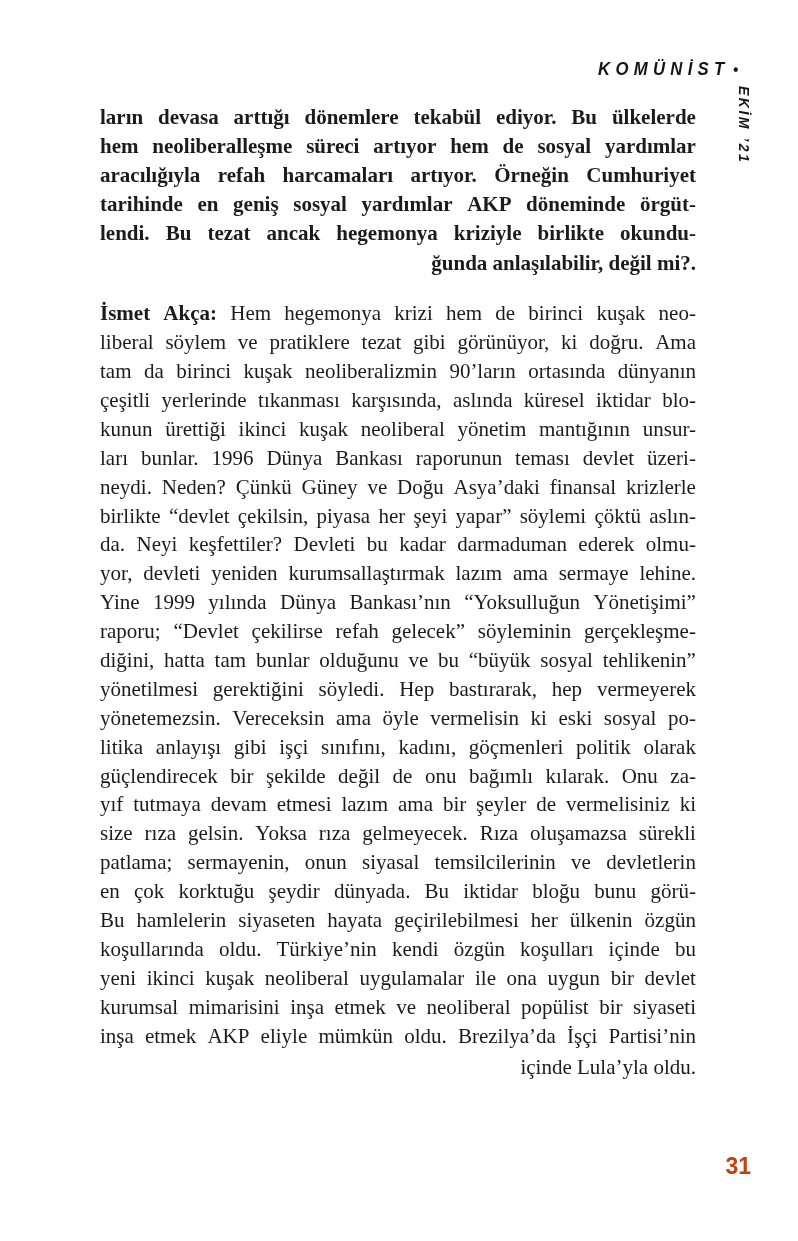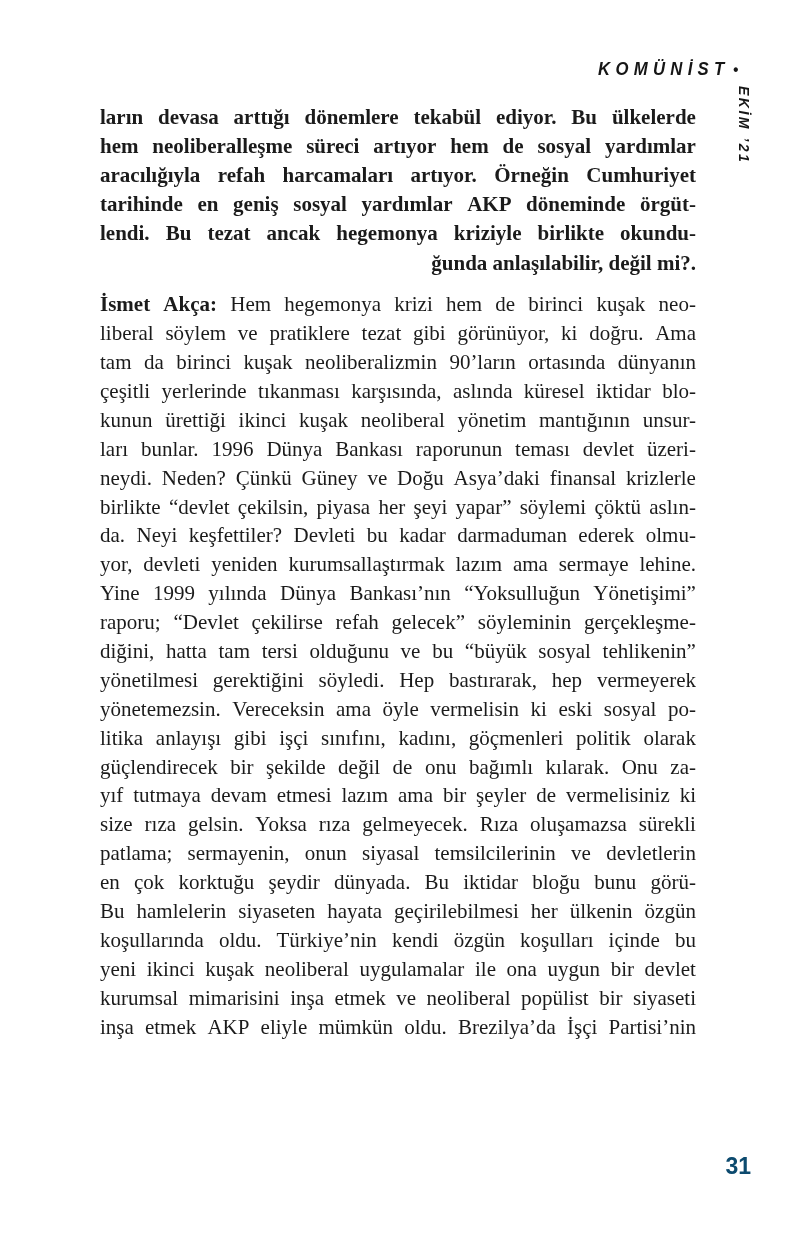--- a/index.html
+++ b/index.html
@@ -45,21 +45,21 @@
   }
 
   
   .body-text {
     position: absolute;
     left: 100px; top: 105px;
     width: 596px;
     font-size: 21px;
   }
   .paragraph { margin: 0; }
-  .paragraph + .paragraph { margin-top: 14px; }
+  .paragraph + .paragraph { margin-top: 23px; }
 
   
   .line {
     display: flex;
     justify-content: space-between;
     align-items: baseline;
     height: 28.9px;
     overflow: hidden;
   }
   
@@ -72,21 +72,21 @@
   .w { white-space: pre; }
   .bold { font-weight: bold; }
 
   
   .page-number {
     position: absolute;
     right: 47px; top: 1153px;
     font-family: "Liberation Sans", sans-serif;
     font-weight: bold;
     font-size: 23px;
-    color: #0c4a6e;
+    color: #c2410c;
   }
 </style>
 </head>
 <body>
 
 <div class="page">
 
   <div class="running-head">
     <span>KOMÜNİST</span><span class="bullet">•</span>
   </div>
@@ -270,21 +270,21 @@
           <span class="w">çekilirse</span>
           <span class="w">refah</span>
           <span class="w">gelecek”</span>
           <span class="w">söyleminin</span>
           <span class="w">gerçekleşme-</span>
         </div>
         <div class="line">
           <span class="w">diğini,</span>
           <span class="w">hatta</span>
           <span class="w">tam</span>
-          <span class="w">tersi</span>
+          <span class="w">bunlar</span>
           <span class="w">olduğunu</span>
           <span class="w">ve</span>
           <span class="w">bu</span>
           <span class="w">“büyük</span>
           <span class="w">sosyal</span>
           <span class="w">tehlikenin”</span>
         </div>
         <div class="line">
           <span class="w">yönetilmesi</span>
           <span class="w">gerektiğini</span>
@@ -420,18 +420,19 @@
           <span class="w">inşa</span>
           <span class="w">etmek</span>
           <span class="w">AKP</span>
           <span class="w">eliyle</span>
           <span class="w">mümkün</span>
           <span class="w">oldu.</span>
           <span class="w">Brezilya’da</span>
           <span class="w">İşçi</span>
           <span class="w">Partisi’nin</span>
         </div>
+        <div class="line-last"><span>içinde Lula’yla oldu.</span></div>
       </div>
     </div>
 
   <div class="page-number">31</div>
 
 </div>
 
 </body></html>

